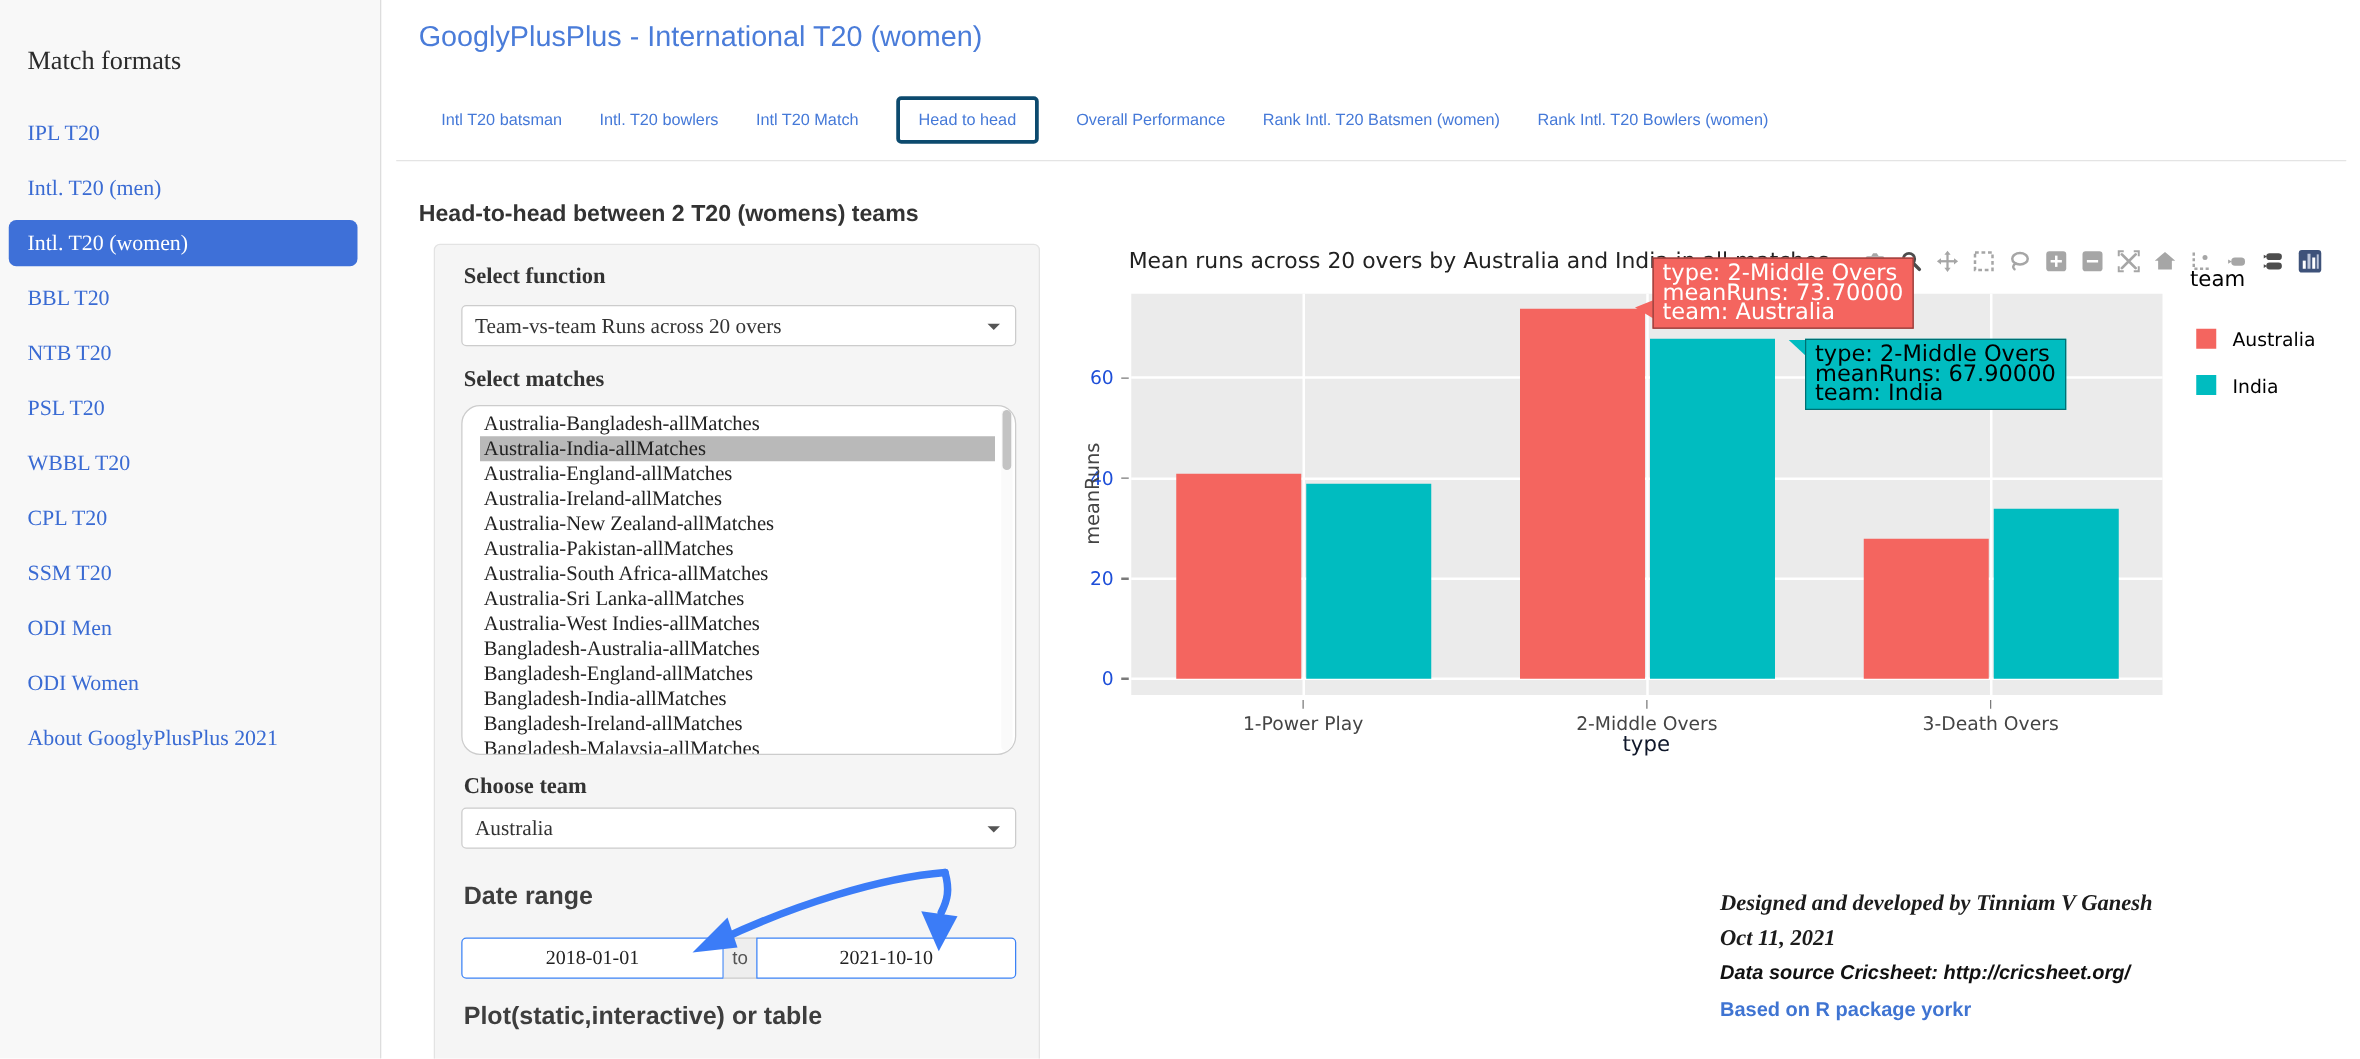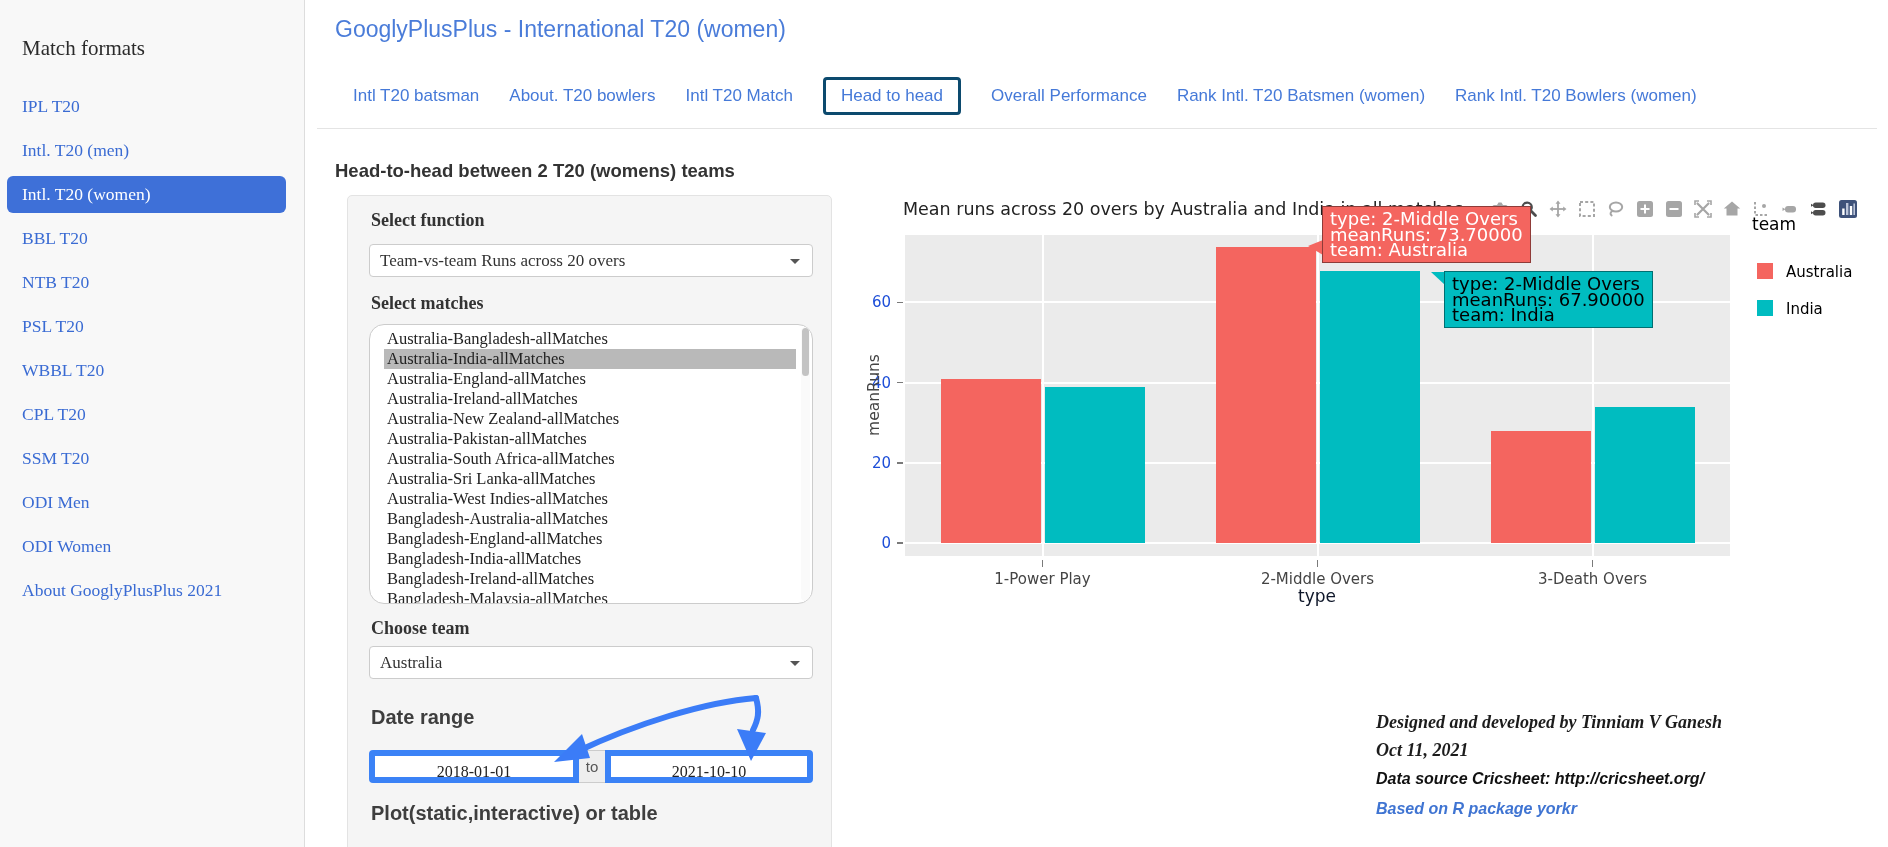--- a/index.html
+++ b/index.html
@@ -9,39 +9,39 @@
   
   .sidebar{position:absolute;left:0;top:0;width:305px;height:847px;background:#f8f8f8;border-right:1px solid #ddd;box-sizing:border-box;}
   .sidebar-title{position:absolute;left:22px;top:36px;font-family:"Liberation Serif",serif;font-size:21px;color:#2b2b2b;}
   .side-item{position:absolute;left:7px;width:279px;height:37px;line-height:37px;padding-left:15px;box-sizing:border-box;
     border-radius:6px;font-family:"Liberation Serif",serif;font-size:17.5px;color:#3a6bd3;cursor:pointer;white-space:nowrap;}
   .side-item.selected{background:#3e70d8;color:#fff;}
 
   
   .page-title{position:absolute;left:335px;top:16px;font-size:23px;color:#4a7cd9;}
   .tabbar{position:absolute;left:353px;top:79px;display:flex;gap:30px;align-items:center;height:34px;}
-  .tab{font-size:17px;color:#4579d8;line-height:32px;white-space:nowrap;cursor:pointer;}
+  .tab{font-size:13px;color:#4579d8;line-height:32px;white-space:nowrap;cursor:pointer;}
   .tab.active{border:3px solid #0c4a6e;border-radius:4px;background:#fff;padding:0 15px;}
   .navline{position:absolute;left:317px;top:128px;width:1560px;height:1px;background:#e4e4e4;}
   .section-heading{position:absolute;left:335px;top:160px;font-size:18.5px;font-weight:bold;color:#333;}
 
   
   .form-panel{position:absolute;left:347px;top:195px;width:485px;height:700px;background:#f5f5f5;border:1px solid #e3e3e3;border-radius:5px;box-sizing:border-box;}
   .serif-label{position:absolute;left:23px;font-family:"Liberation Serif",serif;font-weight:bold;font-size:18px;color:#333;}
   .shiny-select{position:absolute;left:21px;width:444px;height:33px;background:#fff;border:1px solid #ccc;border-radius:4px;box-sizing:border-box;
     font-family:"Liberation Serif",serif;font-size:17px;color:#333;line-height:31px;padding-left:10px;cursor:pointer;}
   .caret{position:absolute;right:12px;top:14px;width:0;height:0;border-left:5px solid transparent;border-right:5px solid transparent;border-top:5px solid #555;}
   .listbox{position:absolute;left:21px;top:128px;width:444px;height:280px;background:#fff;border:1px solid #ccc;border-radius:15px;box-sizing:border-box;
     overflow:hidden;padding-top:4px;}
   .lb-option{font-family:"Liberation Serif",serif;font-size:16.5px;color:#222;line-height:20px;margin:0 16px 0 14px;padding-left:3px;white-space:nowrap;cursor:pointer;}
   .lb-option.selected{background:#b9b9b9;}
   .lb-scrollbar{position:absolute;right:2px;top:2px;width:9px;height:274px;background:#fafafa;border-radius:4px;}
   .lb-thumb{position:absolute;left:1px;top:1px;width:7px;height:48px;background:#c3c3c3;border-radius:4px;cursor:pointer;}
   .sans-heading{position:absolute;left:23px;font-family:"Liberation Sans",sans-serif;font-weight:bold;font-size:20px;color:#3e3e3e;}
-  .date-input{position:absolute;height:33px;box-sizing:border-box;background:#fff;border:6px solid #3b82f6;font-family:"Liberation Serif",serif;
+  .date-input{position:absolute;height:33px;box-sizing:border-box;background:#fff;border:1px solid #3b82f6;font-family:"Liberation Serif",serif;
     font-size:16px;color:#222;text-align:center;line-height:31px;cursor:text;}
   .to-addon{position:absolute;height:33px;box-sizing:border-box;background:#eee;border-top:1px solid #ccc;border-bottom:1px solid #ccc;
     color:#555;font-size:15px;text-align:center;line-height:31px;}
 
   
   .cx{font-family:"DejaVu Sans","Liberation Sans",sans-serif;}
   .chart-title{position:absolute;left:903px;top:199px;font-size:17.5px;color:#222;white-space:nowrap;}
   .plot-panel{position:absolute;left:905px;top:235px;width:825px;height:321px;background:#ebebeb;}
   .hgrid,.vgrid{position:absolute;background:#fff;}
   .bar{position:absolute;}
@@ -57,21 +57,21 @@
   .modebar{position:absolute;top:199px;left:1490px;width:368px;display:flex;gap:9px;align-items:center;justify-content:flex-end;}
   .mb-icon{width:20px;height:20px;cursor:pointer;}
   .ptool{position:absolute;font-family:"DejaVu Sans","Liberation Sans",sans-serif;font-size:18px;line-height:15.5px;padding:4px 7px;
     white-space:nowrap;border-style:solid;border-width:1.5px;z-index:6;}
   .ptool-pointer{position:absolute;width:0;height:0;z-index:5;}
 
   
   .f-line{position:absolute;left:1376px;white-space:nowrap;}
   .f-serif{font-family:"Liberation Serif",serif;font-style:italic;font-weight:bold;font-size:18px;color:#1c1c1c;}
   .f-sans{font-family:"Liberation Sans",sans-serif;font-style:italic;font-weight:bold;font-size:16px;color:#111;}
-  .f-link{font-family:"Liberation Sans",sans-serif;font-style:italic;font-weight:bold;font-size:16px;color:#3f74d2;cursor:pointer;}
+  .f-link{font-family:"Liberation Sans",sans-serif;font-weight:bold;font-size:16px;color:#3f74d2;cursor:pointer;}
 </style>
 </head>
 <body>
 
 <div class="stage">
 
   <aside class="sidebar">
     <div class="sidebar-title">Match formats</div>
     <nav id="sidebar-items">
         <div class="side-item" style="top: 88px;">IPL T20</div>
@@ -85,21 +85,21 @@
         <div class="side-item" style="top: 440px;">SSM T20</div>
         <div class="side-item" style="top: 484px;">ODI Men</div>
         <div class="side-item" style="top: 528px;">ODI Women</div>
         <div class="side-item" style="top: 572px;">About GooglyPlusPlus 2021</div>
       </nav>
   </aside>
 
   <div class="page-title">GooglyPlusPlus - International T20 (women)</div>
   <nav class="tabbar" id="tabbar">
       <div class="tab">Intl T20 batsman</div>
-      <div class="tab">About. T20 bowlers</div>
+      <div class="tab">Intl. T20 bowlers</div>
       <div class="tab">Intl T20 Match</div>
       <div class="tab active">Head to head</div>
       <div class="tab">Overall Performance</div>
       <div class="tab">Rank Intl. T20 Batsmen (women)</div>
       <div class="tab">Rank Intl. T20 Bowlers (women)</div>
     </nav>
   <div class="navline"></div>
   <div class="section-heading">Head-to-head between 2 T20 (womens) teams</div>
 
   <section class="form-panel">

